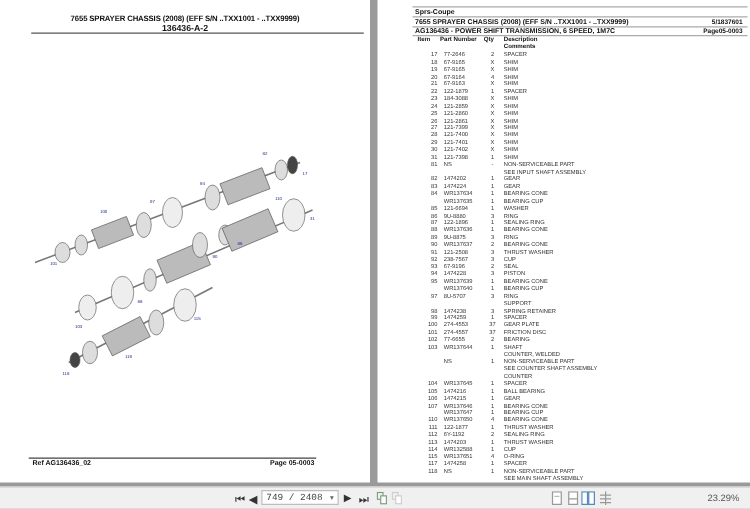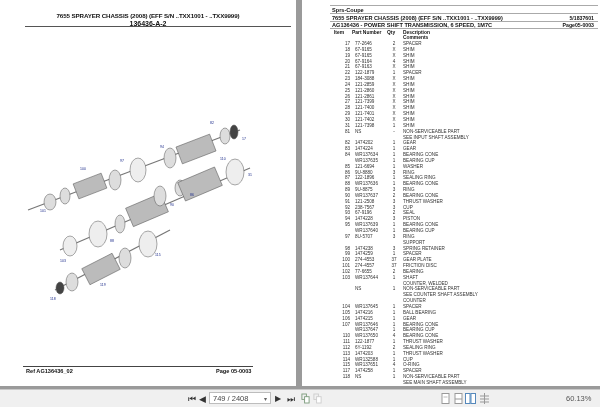--- a/index.html
+++ b/index.html
@@ -27,21 +27,21 @@
   .row { position:relative; height:5.85px; font-size:4.6px; color:#333; line-height:5.85px; white-space:nowrap; }
   .row span { position:absolute; top:0; }
   .c-item { left:36px; width:12px; text-align:right; }
   .c-part { left:53px; }
   .c-qty { left:88px; width:8px; text-align:center; }
   .c-desc { left:101px; }
 
   
   .toolbar { position:absolute; left:0; top:389px; width:600px; height:18px; background:#f0f0f0; border-top:1px solid #c8c8c8; }
   .tb-btn { position:absolute; top:3px; height:12px; font-size:9px; color:#333; line-height:12px; cursor:pointer; }
-  .page-box { position:absolute; left:209px; top:2px; width:62px; height:12px; background:#fff; border:1px solid #bdbdbd; font-size:7.5px; color:#444; line-height:12px; padding-left:3px; box-sizing:border-box; }
+  .page-box { position:absolute; left:209px; top:2px; width:62px; height:12px; background:#fff; border:1px solid #bdbdbd; font-size:7.5px; color:#444; line-height:12px; padding-left:3px; box-sizing:border-box;font-family:Liberation Mono, monospace; }
   .page-drop { position:absolute; left:264px; top:3px; font-size:6px; color:#666; line-height:12px; }
   .view-ic { position:absolute; top:3px; width:9px; height:11px; }
   .zoom-txt { position:absolute; left:566px; top:3px; font-size:7.5px; color:#555; line-height:12px; }
 </style>
 </head>
 <body>
 
 <div class="viewer">
 
   <div class="page" id="left-page">
@@ -519,14 +519,14 @@
   <svg class="view-ic" style="left:465px; width:11px; background:#cde4f7" viewBox="0 0 11 11">
     <rect x="0.5" y="0.5" width="4.5" height="10" fill="#fff" stroke="#5588bb"></rect>
       <rect x="6" y="0.5" width="4.5" height="10" fill="#fff" stroke="#5588bb"></rect>
   </svg>
   <svg class="view-ic" style="left:480px" viewBox="0 0 9 11">
     <line x1="4.5" y1="0" x2="4.5" y2="11" stroke="#999"></line>
       <line x1="0" y1="3" x2="9" y2="3" stroke="#999"></line>
       <line x1="0" y1="6" x2="9" y2="6" stroke="#999"></line>
       <line x1="0" y1="9" x2="9" y2="9" stroke="#999"></line>
   </svg>
-  <span class="zoom-txt">60.13%</span>
+  <span class="zoom-txt">23.29%</span>
 </div>
 
 </body></html>

